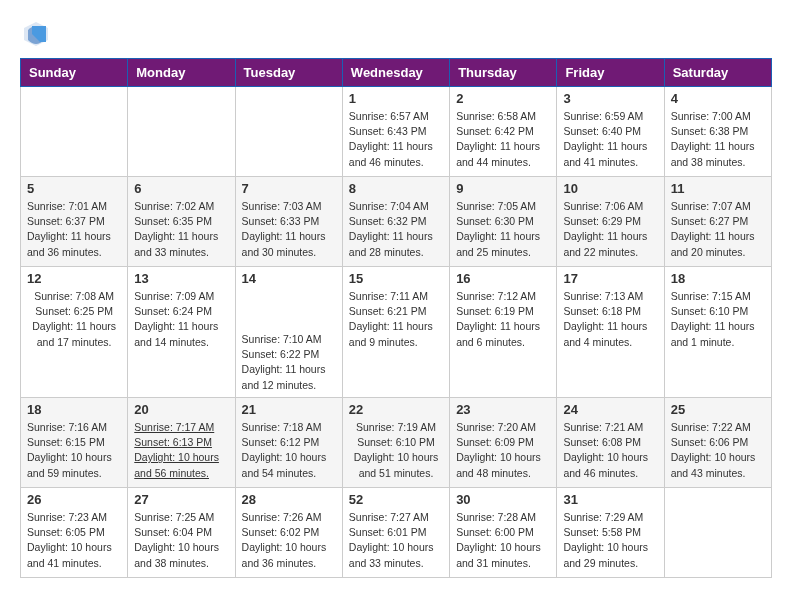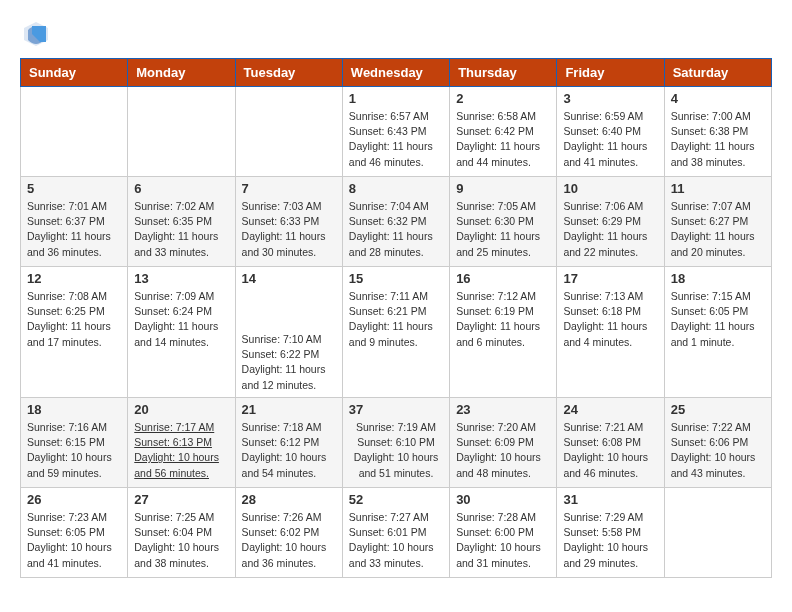--- a/index.html
+++ b/index.html
@@ -37,21 +37,21 @@
     .location {
       font-size: 16px;
       color: #555;
     }
     .calendar {
       width: 100%;
       border-collapse: collapse;
       border: 1px solid #ccc;
     }
     .calendar th {
-      background: #c2410c;
+      background: #701a75;
       color: #fff;
       text-align: left;
       padding: 6px 8px;
       font-size: 13px;
       font-weight: bold;
       border: 1px solid #1a5fb4;
     }
     .calendar td {
       vertical-align: top;
       border: 1px solid #ccc;
@@ -197,21 +197,21 @@
           <span class="day-number">11</span>
           <div class="day-info" style="white-space: pre-line;">Sunrise: 7:07 AM
 Sunset: 6:27 PM
 Daylight: 11 hours
 and 20 minutes.</div>
         </td>
       </tr>
       <tr>
         <td>
           <span class="day-number">12</span>
-          <div class="day-info" style="white-space: pre-line;">Sunrise: 7:08 AM
+          <div class="day-info" style="white-space: pre-line; text-align: center;">Sunrise: 7:08 AM
 Sunset: 6:25 PM
 Daylight: 11 hours
 and 17 minutes.</div>
         </td>
         <td>
           <span class="day-number">13</span>
           <div class="day-info" style="white-space: pre-line;">Sunrise: 7:09 AM
 Sunset: 6:24 PM
 Daylight: 11 hours
 and 14 minutes.</div>
@@ -240,21 +240,21 @@
         <td>
           <span class="day-number">17</span>
           <div class="day-info" style="white-space: pre-line;">Sunrise: 7:13 AM
 Sunset: 6:18 PM
 Daylight: 11 hours
 and 4 minutes.</div>
         </td>
         <td>
           <span class="day-number">18</span>
           <div class="day-info" style="white-space: pre-line;">Sunrise: 7:15 AM
-Sunset: 6:05 PM
+Sunset: 6:10 PM
 Daylight: 11 hours
 and 1 minute.</div>
         </td>
       </tr>
       <tr>
         <td>
           <span class="day-number">18</span>
           <div class="day-info" style="white-space: pre-line;">Sunrise: 7:16 AM
 Sunset: 6:15 PM
 Daylight: 10 hours
@@ -268,21 +268,21 @@
 and 56 minutes.</div>
         </td>
         <td>
           <span class="day-number">21</span>
           <div class="day-info" style="white-space: pre-line;">Sunrise: 7:18 AM
 Sunset: 6:12 PM
 Daylight: 10 hours
 and 54 minutes.</div>
         </td>
         <td>
-          <span class="day-number">37</span>
+          <span class="day-number">22</span>
           <div class="day-info" style="white-space: pre-line; text-align: center;">Sunrise: 7:19 AM
 Sunset: 6:10 PM
 Daylight: 10 hours
 and 51 minutes.</div>
         </td>
         <td>
           <span class="day-number">23</span>
           <div class="day-info" style="white-space: pre-line;">Sunrise: 7:20 AM
 Sunset: 6:09 PM
 Daylight: 10 hours

